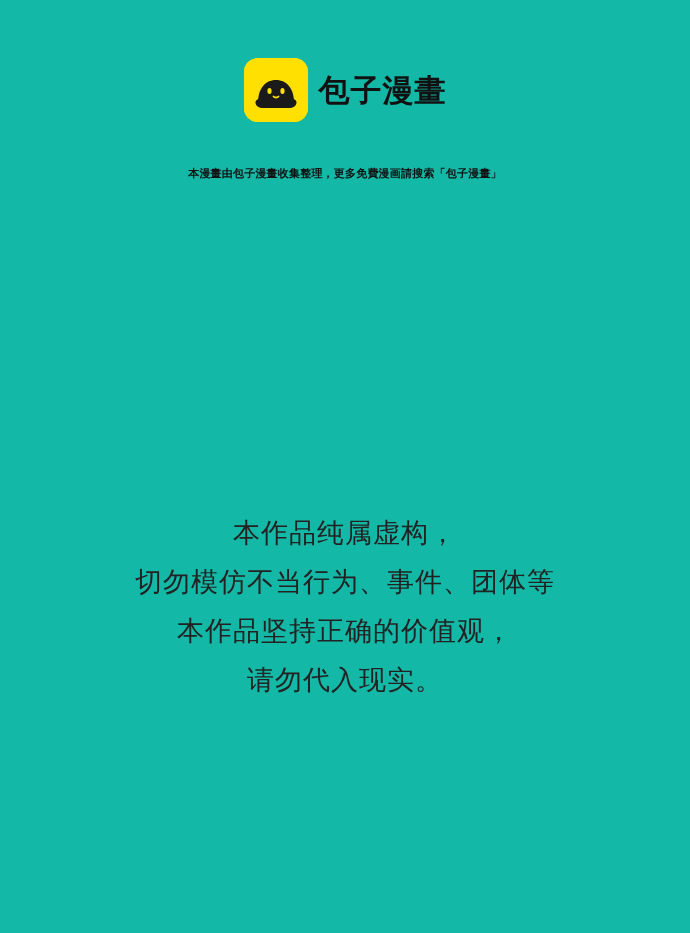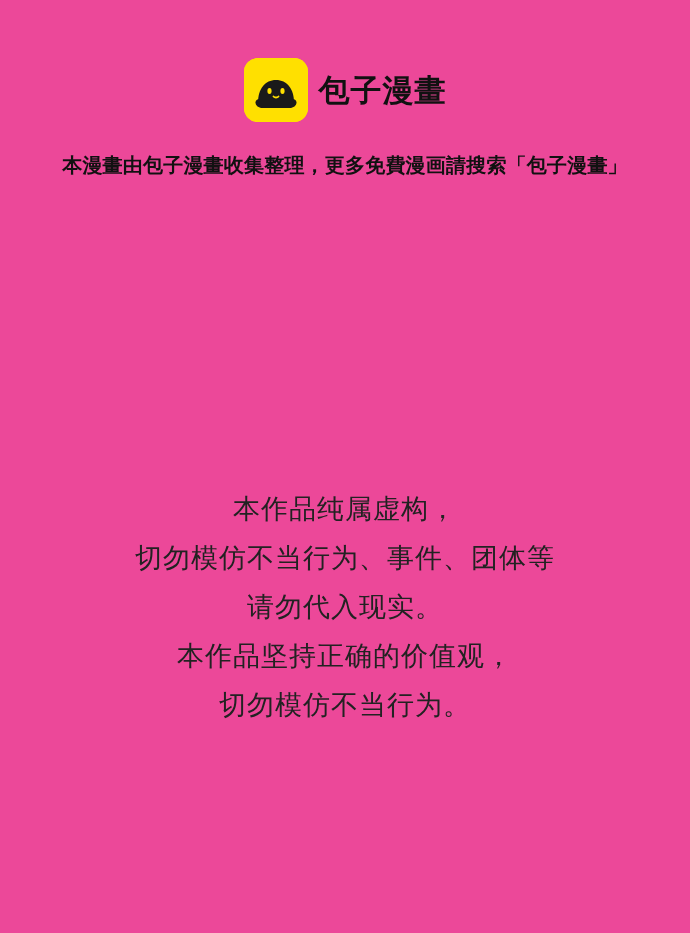--- a/index.html
+++ b/index.html
@@ -13,21 +13,21 @@
     font-family: "Liberation Sans", sans-serif;
     color: #000000;
     overflow: hidden;
     position: relative;
   }
 
   .page {
     width: 690px;
     height: 933px;
     box-sizing: border-box;
-    background: #ec4899;
+    background: #14b8a6;
     position: relative;
     display: flex;
     flex-direction: column;
     align-items: center;
   }
 
   
   .brand {
     margin-top: 58px;
     display: flex;
@@ -53,33 +53,33 @@
     font-size: 31px;
     font-weight: bold;
     letter-spacing: 1px;
     line-height: 1;
     color: #111111;
     white-space: nowrap;
   }
 
   
   .notice {
-    margin-top: 30px;
-    font-size: 20px;
+    margin-top: 44px;
+    font-size: 11px;
     font-weight: bold;
     color: #111111;
     text-align: left;
     white-space: nowrap;
     letter-spacing: 0.2px;
   }
 
   
   .disclaimer {
     position: absolute;
-    top: 485px;
+    top: 509px;
     left: 0;
     right: 0;
     text-align: center;
   }
   .disclaimer-line {
     font-size: 27px;
     line-height: 49px;
     color: #222222;
     letter-spacing: 1px;
     white-space: nowrap;
@@ -102,18 +102,17 @@
       </svg>
     </span>
     <span class="brand-name">包子漫畫</span>
   </div>
 
   <div class="notice">本漫畫由包子漫畫收集整理，更多免費漫画請搜索「包子漫畫」</div>
 
   <div class="disclaimer">
     <div class="disclaimer-line">本作品纯属虚构，</div>
     <div class="disclaimer-line">切勿模仿不当行为、事件、团体等</div>
+    <div class="disclaimer-line">本作品坚持正确的价值观，</div>
     <div class="disclaimer-line">请勿代入现实。</div>
-    <div class="disclaimer-line">本作品坚持正确的价值观，</div>
-    <div class="disclaimer-line">切勿模仿不当行为。</div>
   </div>
 
 </div>
 
 </body></html>

